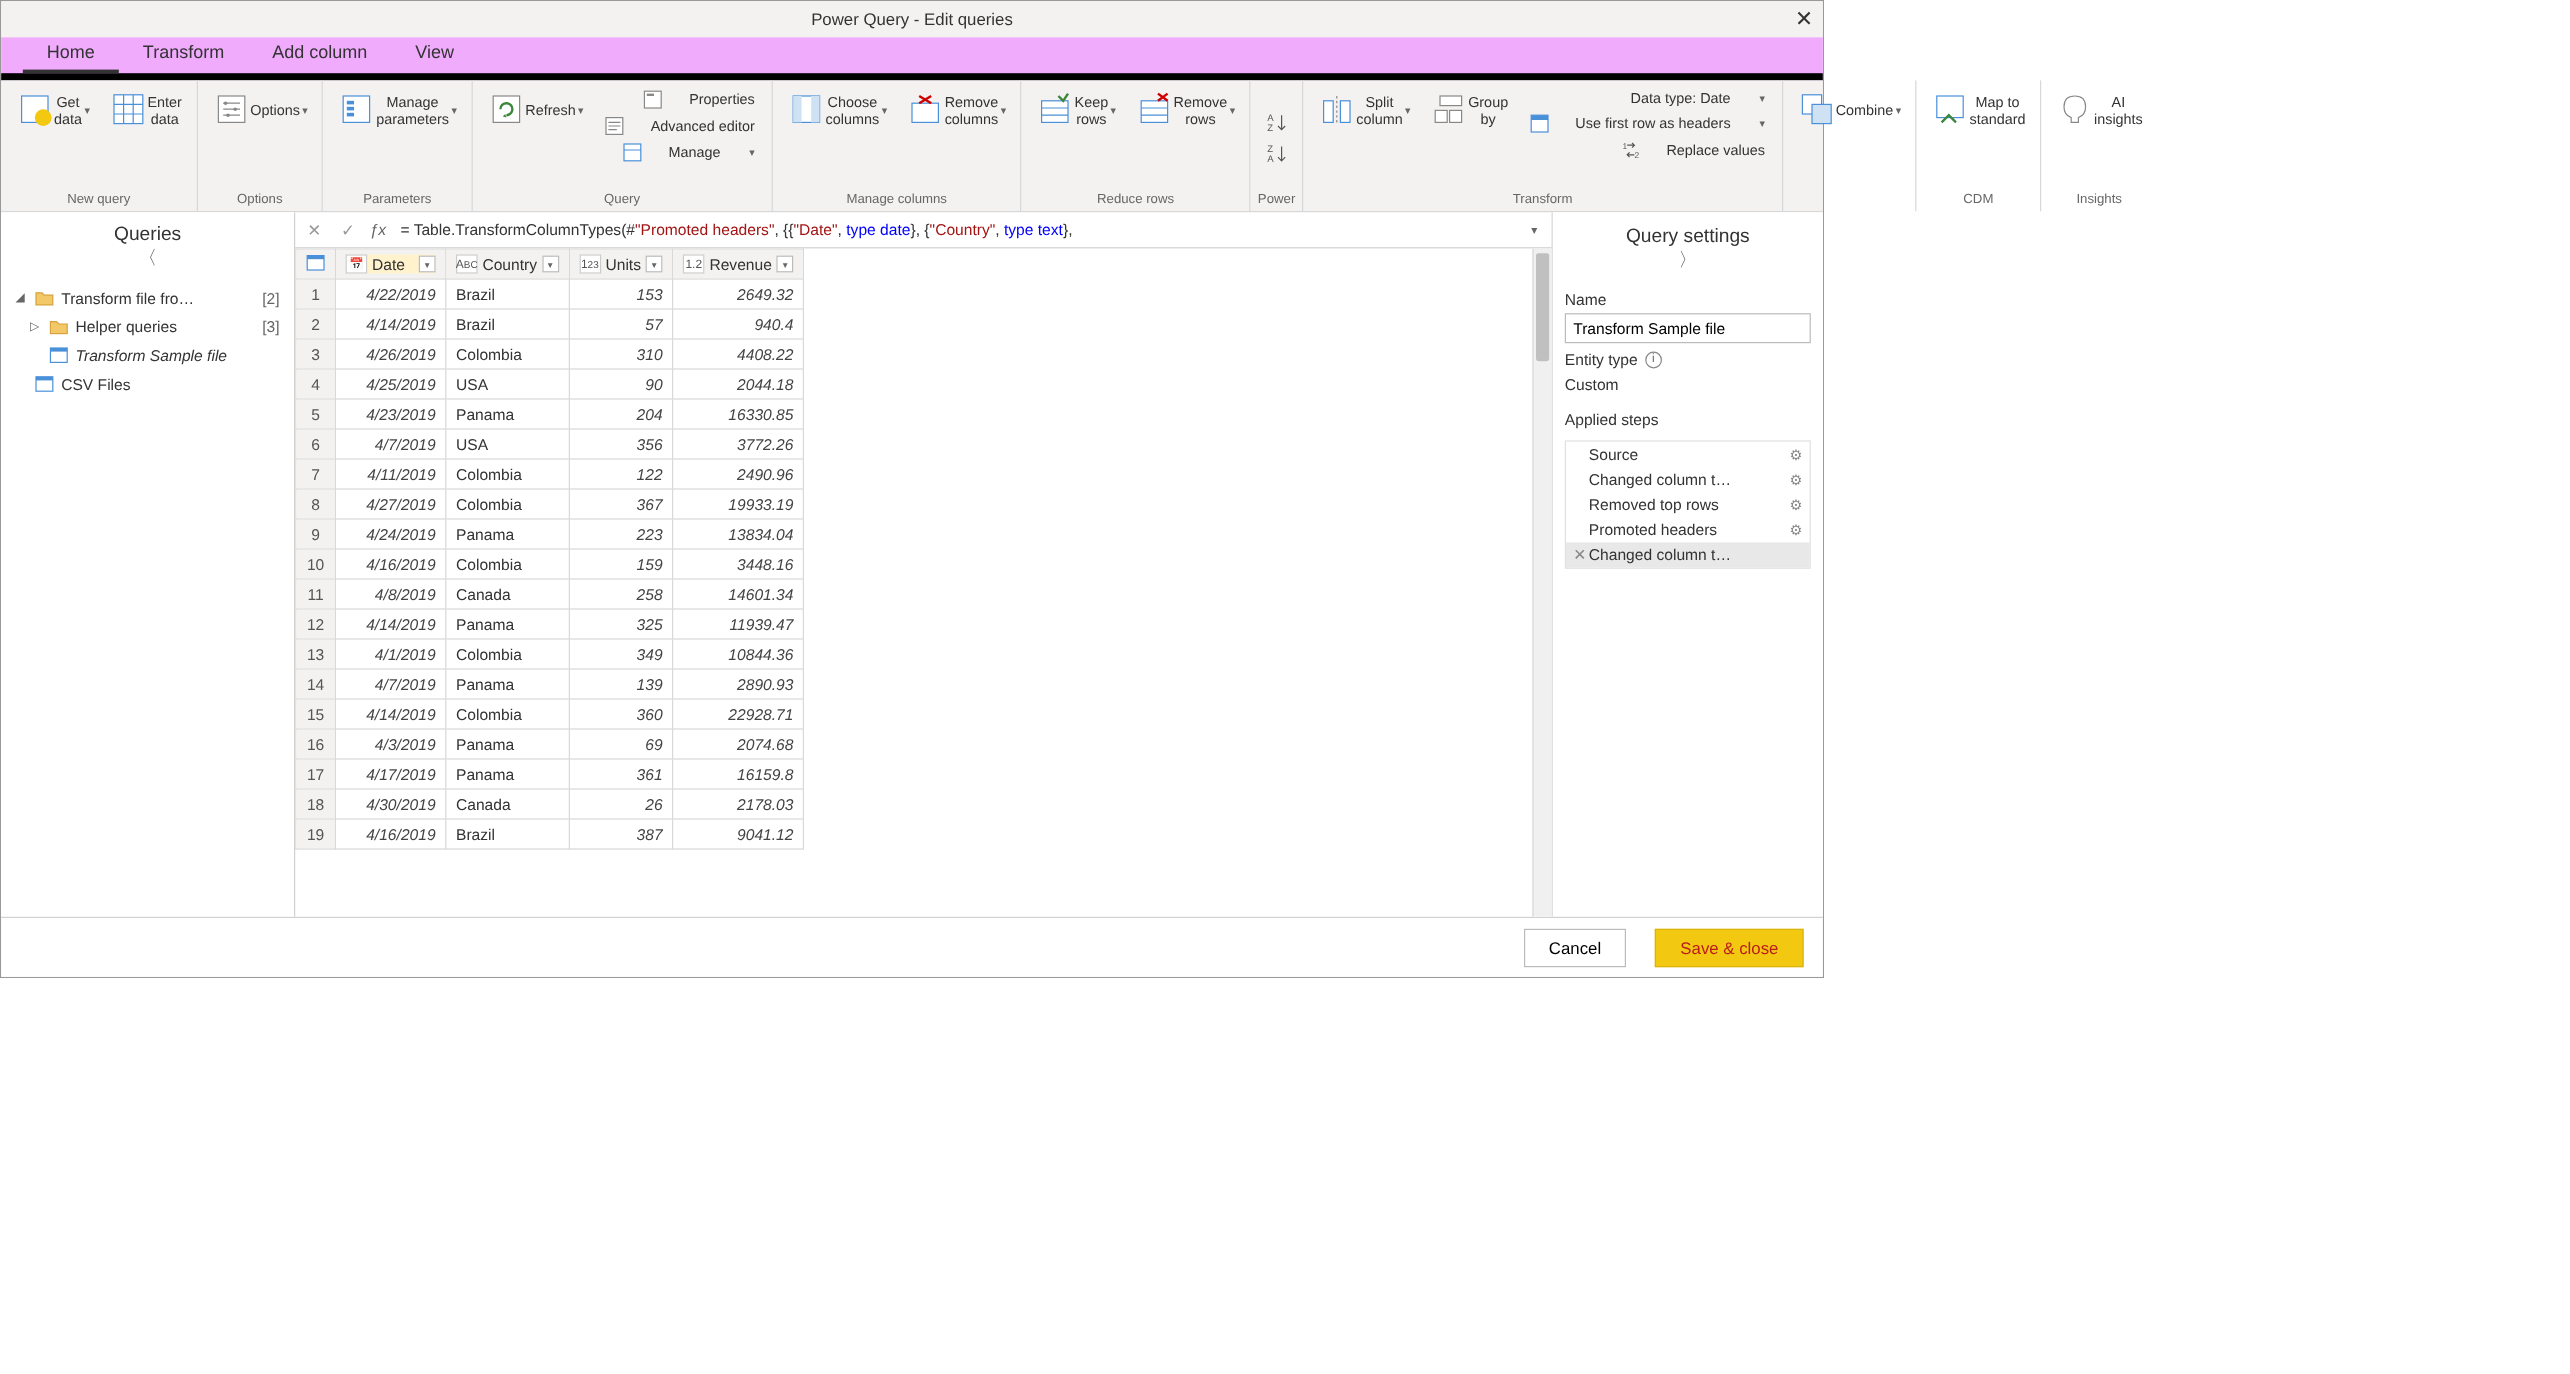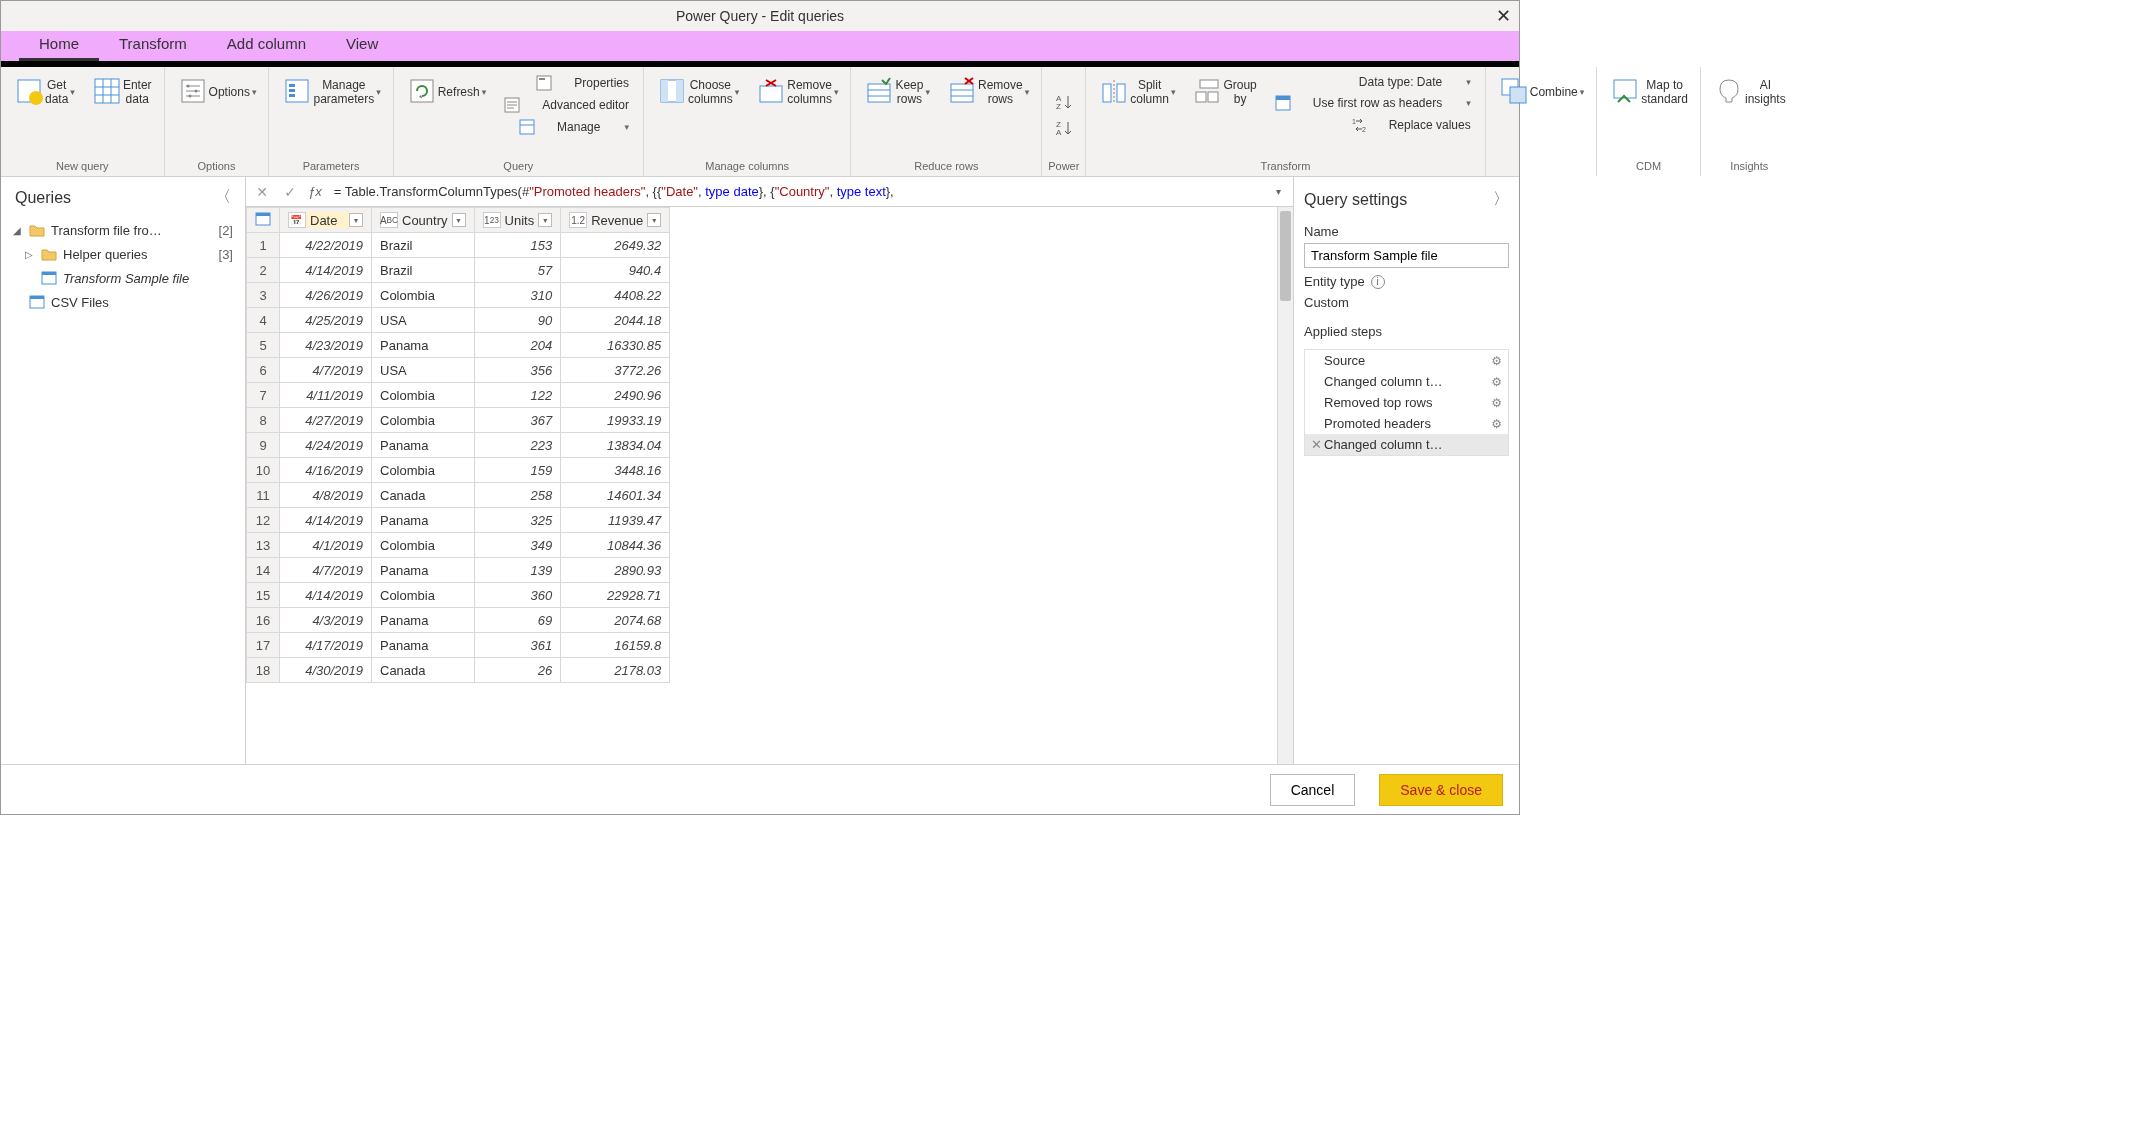--- a/index.html
+++ b/index.html
@@ -27,21 +27,21 @@
 .ribbon-small-list { display: flex; flex-direction: column; gap: 2px; padding: 2px 4px; }
 .ribbon-small-item { display: flex; align-items: center; gap: 22px; font-size: 12px; padding: 2px 4px; cursor: pointer; white-space: nowrap; justify-content: flex-end; }
 .small-icon { width: 16px; height: 16px; display: inline-flex; align-items: center; justify-content: center; }
 .chev { font-size: 9px; color: #666; margin-left: 2px; }
 
 
 .main { flex: 1; display: flex; min-height: 0; background: #fff; }
 
 
 .queries-pane { width: 245px; border-right: 1px solid #d0d0d0; background: #fff; display: flex; flex-direction: column; }
-.pane-header { display: flex; align-items: center; justify-content: space-between; padding: 10px 14px 6px; font-size: 16px; }
+.pane-header { display: flex; align-items: center; justify-content: space-between; padding: 10px 14px 6px; font-size: 16px; flex-direction: column; }
 .tree { padding: 4px 8px; font-size: 13px; }
 .tree-item { display: flex; align-items: center; gap: 6px; padding: 4px 4px; cursor: pointer; }
 .tree-item.selected { font-style: italic; }
 .tree-indent-1 { padding-left: 16px; }
 .tree-count { margin-left: auto; color: #666; }
 .caret { width: 10px; display: inline-block; font-size: 10px; color: #666; }
 .folder-icon { color: #d8a23a; }
 .table-icon { color: #3a8bd8; }
 
 
@@ -644,20 +644,27 @@
                   <td class="num">361</td>
                   <td class="num">16159.8</td>
                 </tr>
                 <tr>
                   <td class="rowhdr">18</td>
                   <td class="date">4/30/2019</td>
                   <td class="text">Canada</td>
                   <td class="num">26</td>
                   <td class="num">2178.03</td>
                 </tr>
+                <tr>
+                  <td class="rowhdr">19</td>
+                  <td class="date">4/16/2019</td>
+                  <td class="text">Brazil</td>
+                  <td class="num">387</td>
+                  <td class="num">9041.12</td>
+                </tr>
               </tbody>
             </table>
         </div>
         <div class="vscroll-fake">
           <div class="vscroll-thumb"></div>
         </div>
       </div>
     </div>
 
     <div class="settings-pane">

